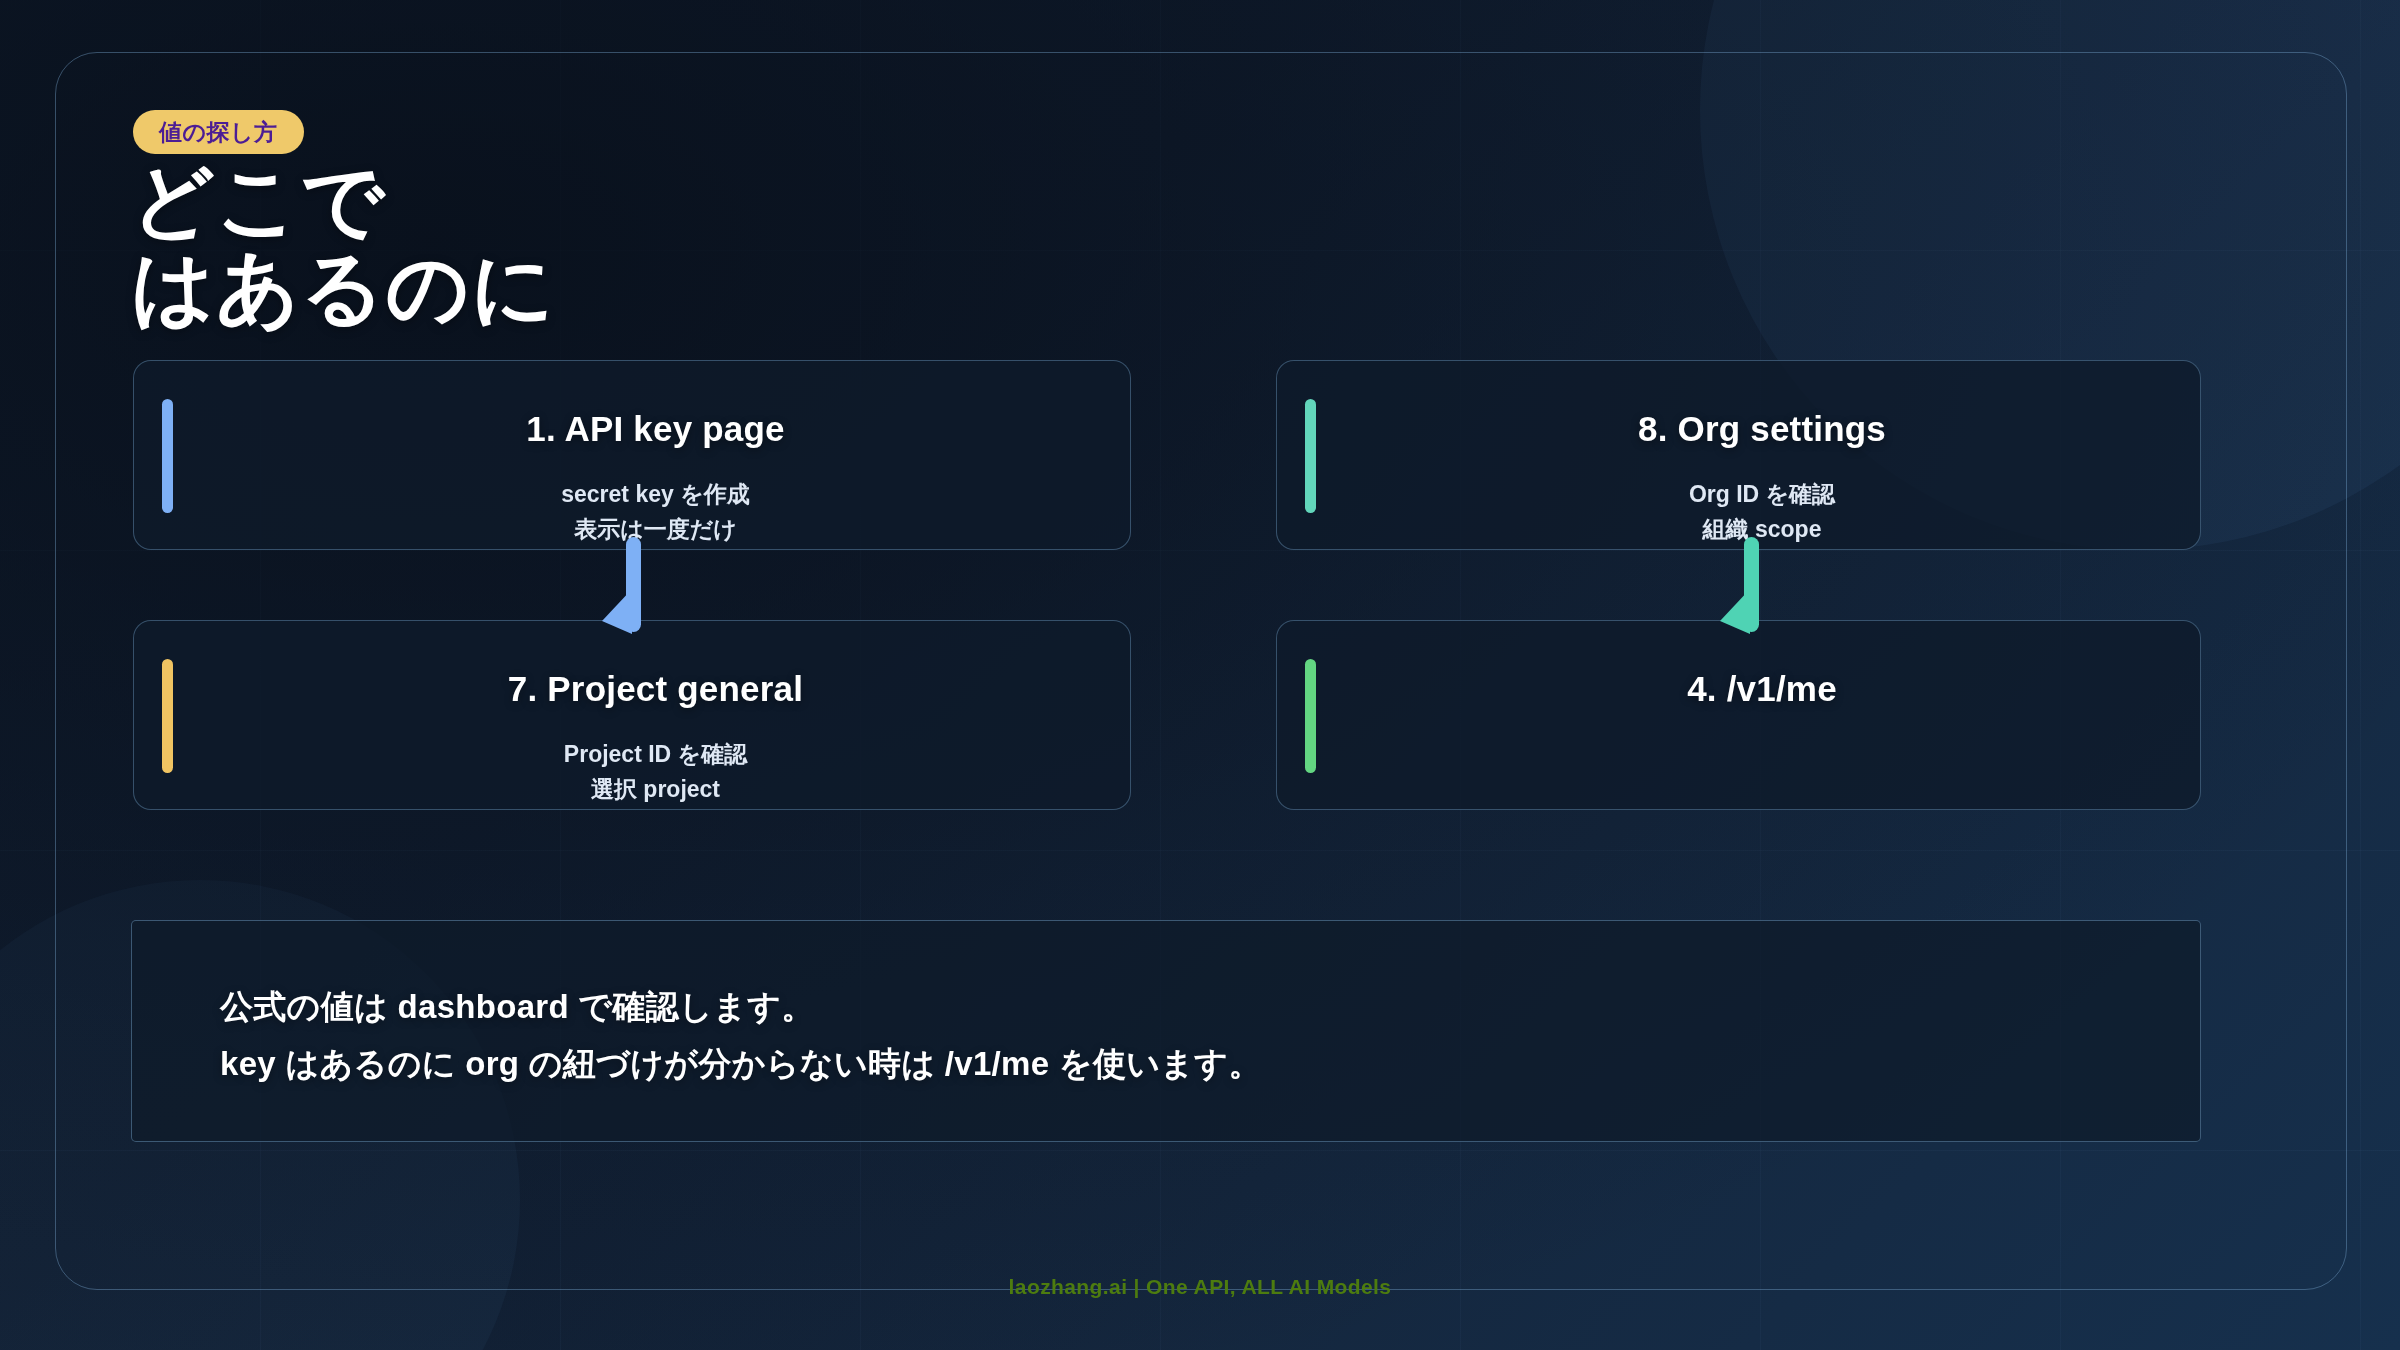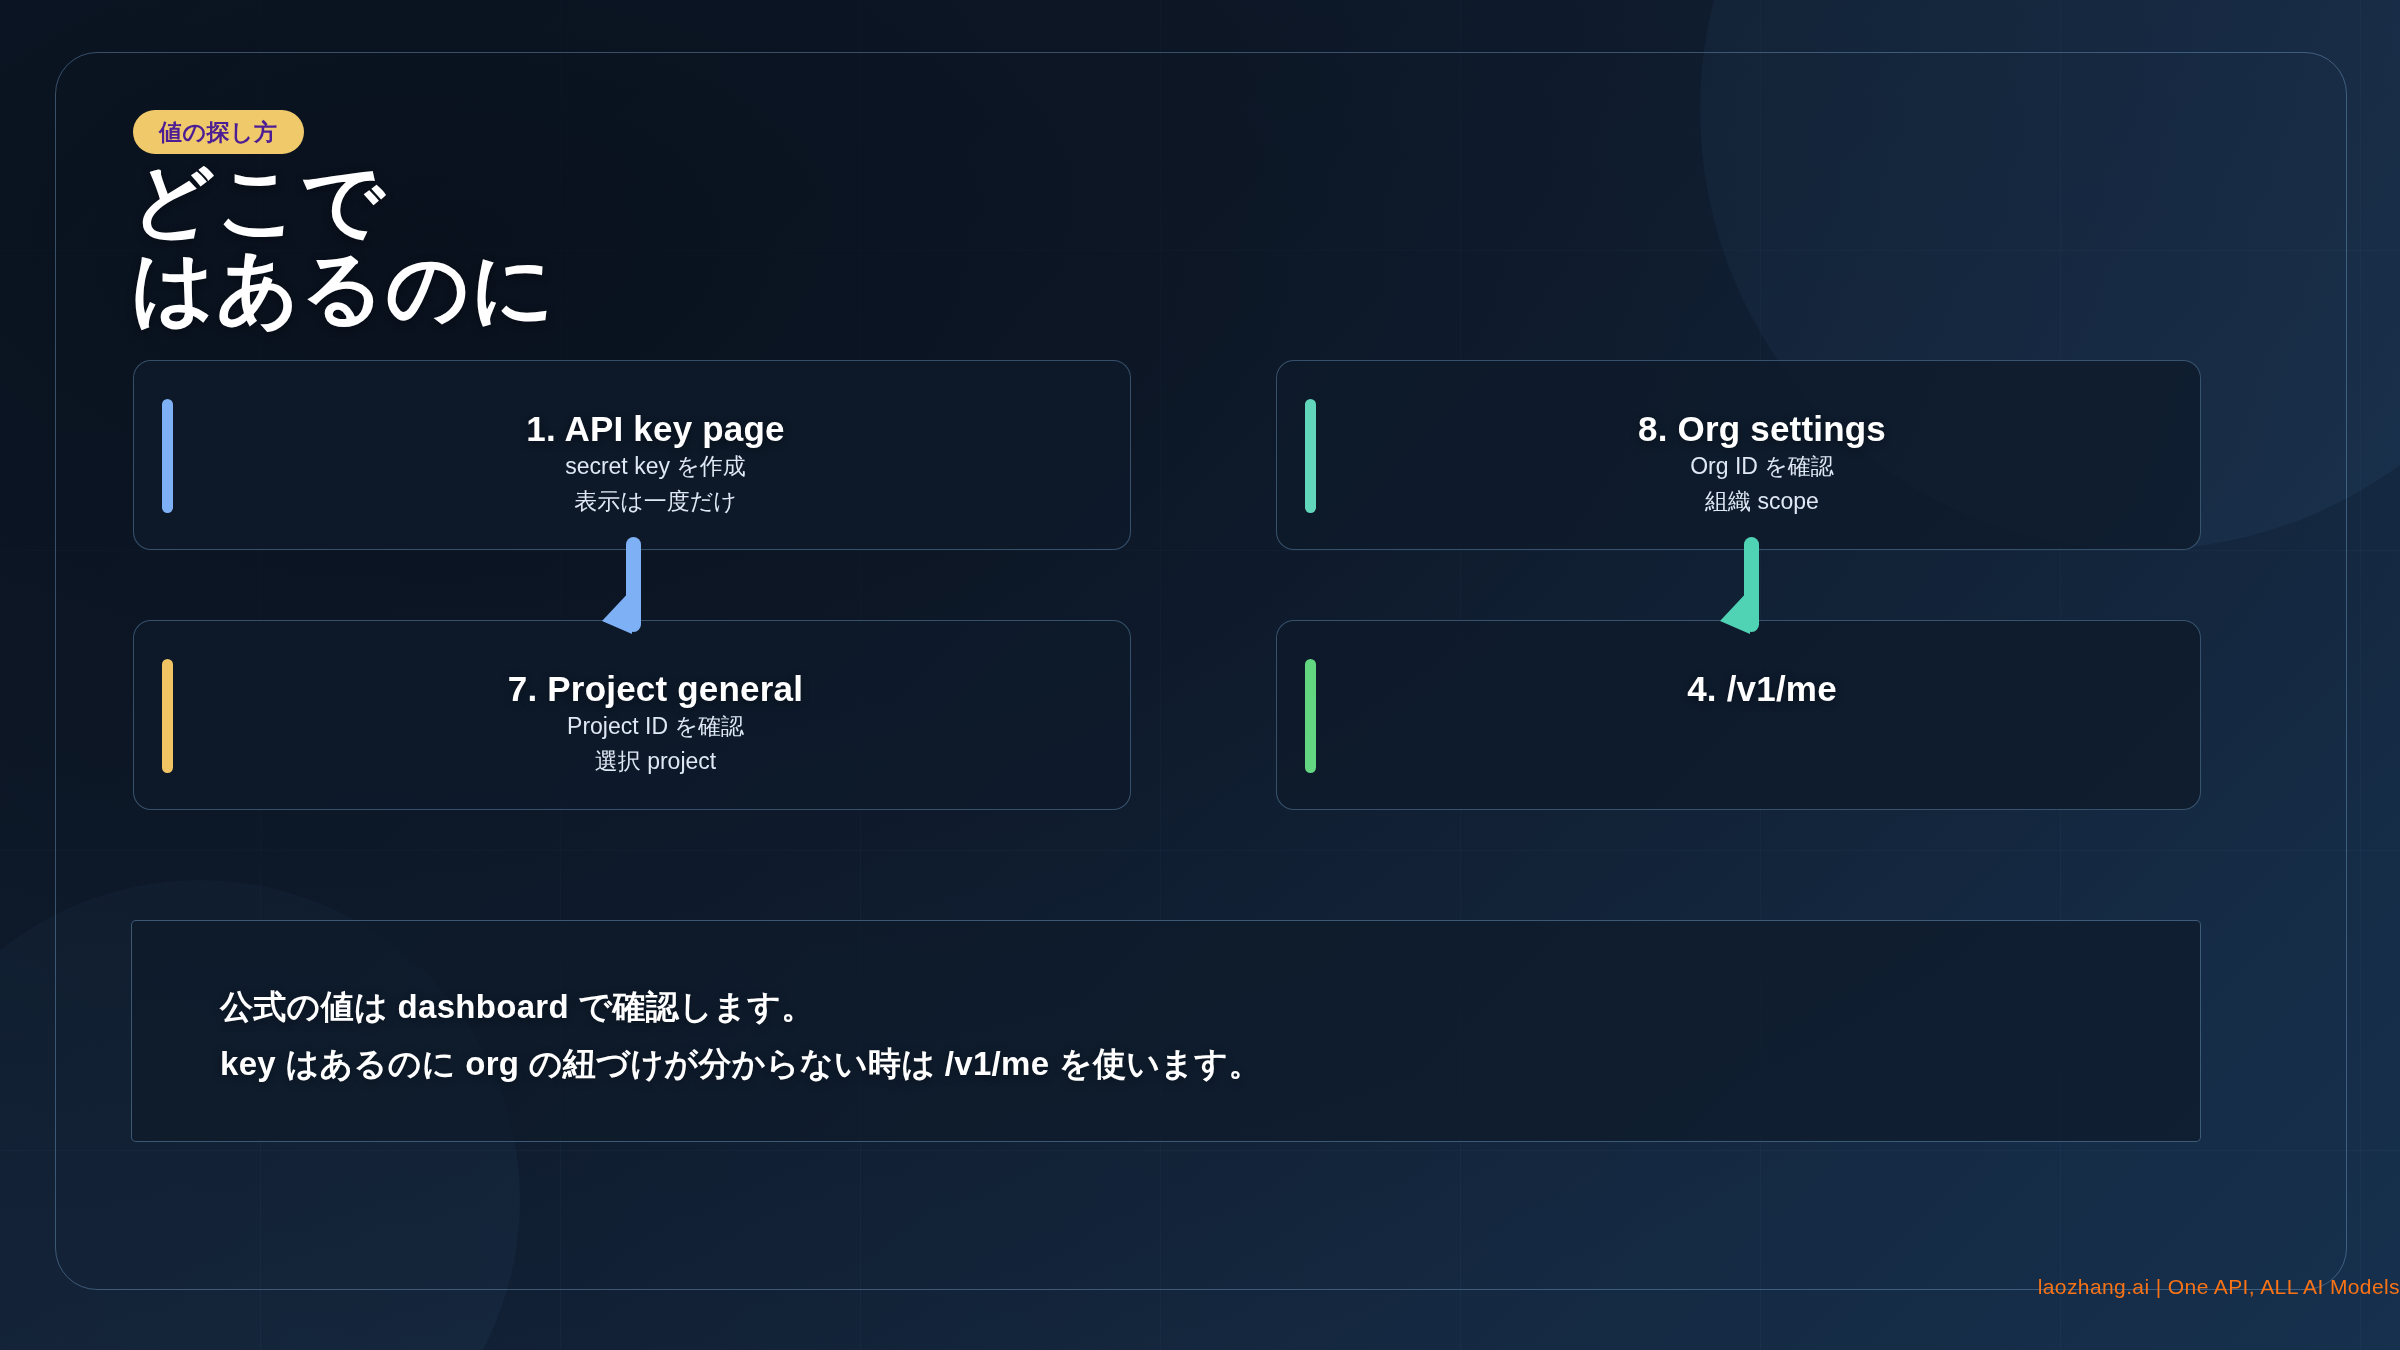--- a/index.html
+++ b/index.html
@@ -105,24 +105,24 @@
   }
   .card-title{
     color:#ffffff;
     font-size:35px;
     font-weight:700;
     letter-spacing:.2px;
     white-space:nowrap;
     text-shadow:0 2px 8px rgba(0,0,0,.4);
   }
   .card-desc{
-    margin-top:0;
+    margin-top:28px;
     color:#dfe8f4;
     font-size:23px;
-    font-weight:400;
+    font-weight:700;
     line-height:1.52;
     white-space:pre-line;
   }
 
   
   #card-1{ left:133px;  top:360px;  width:998px;  height:190px; }
   #card-2{ left:1276px; top:360px;  width:925px;  height:190px; }
   #card-3{ left:133px;  top:620px;  width:998px;  height:190px; }
   #card-4{ left:1276px; top:620px;  width:925px;  height:190px;padding-left:40px; }
 
@@ -158,24 +158,24 @@
     white-space:pre-line;
     letter-spacing:.3px;
     text-shadow:0 2px 8px rgba(0,0,0,.35);
   }
 
   
   .footer{
     position:absolute;
     left:0; right:0;
     top:1275px;
-    text-align:right;
-    color:#f97316;
+    text-align:center;
+    color:#4d7c0f;
     font-size:21px;
-    font-weight:400;
+    font-weight:700;
     letter-spacing:.4px;
   }
 </style>
 </head>
 <body>
 
 <div class="bg-base"></div>
 <div class="grid-lines"></div>
 <div class="circle circle-tr"></div>
 <div class="circle circle-bl"></div>

